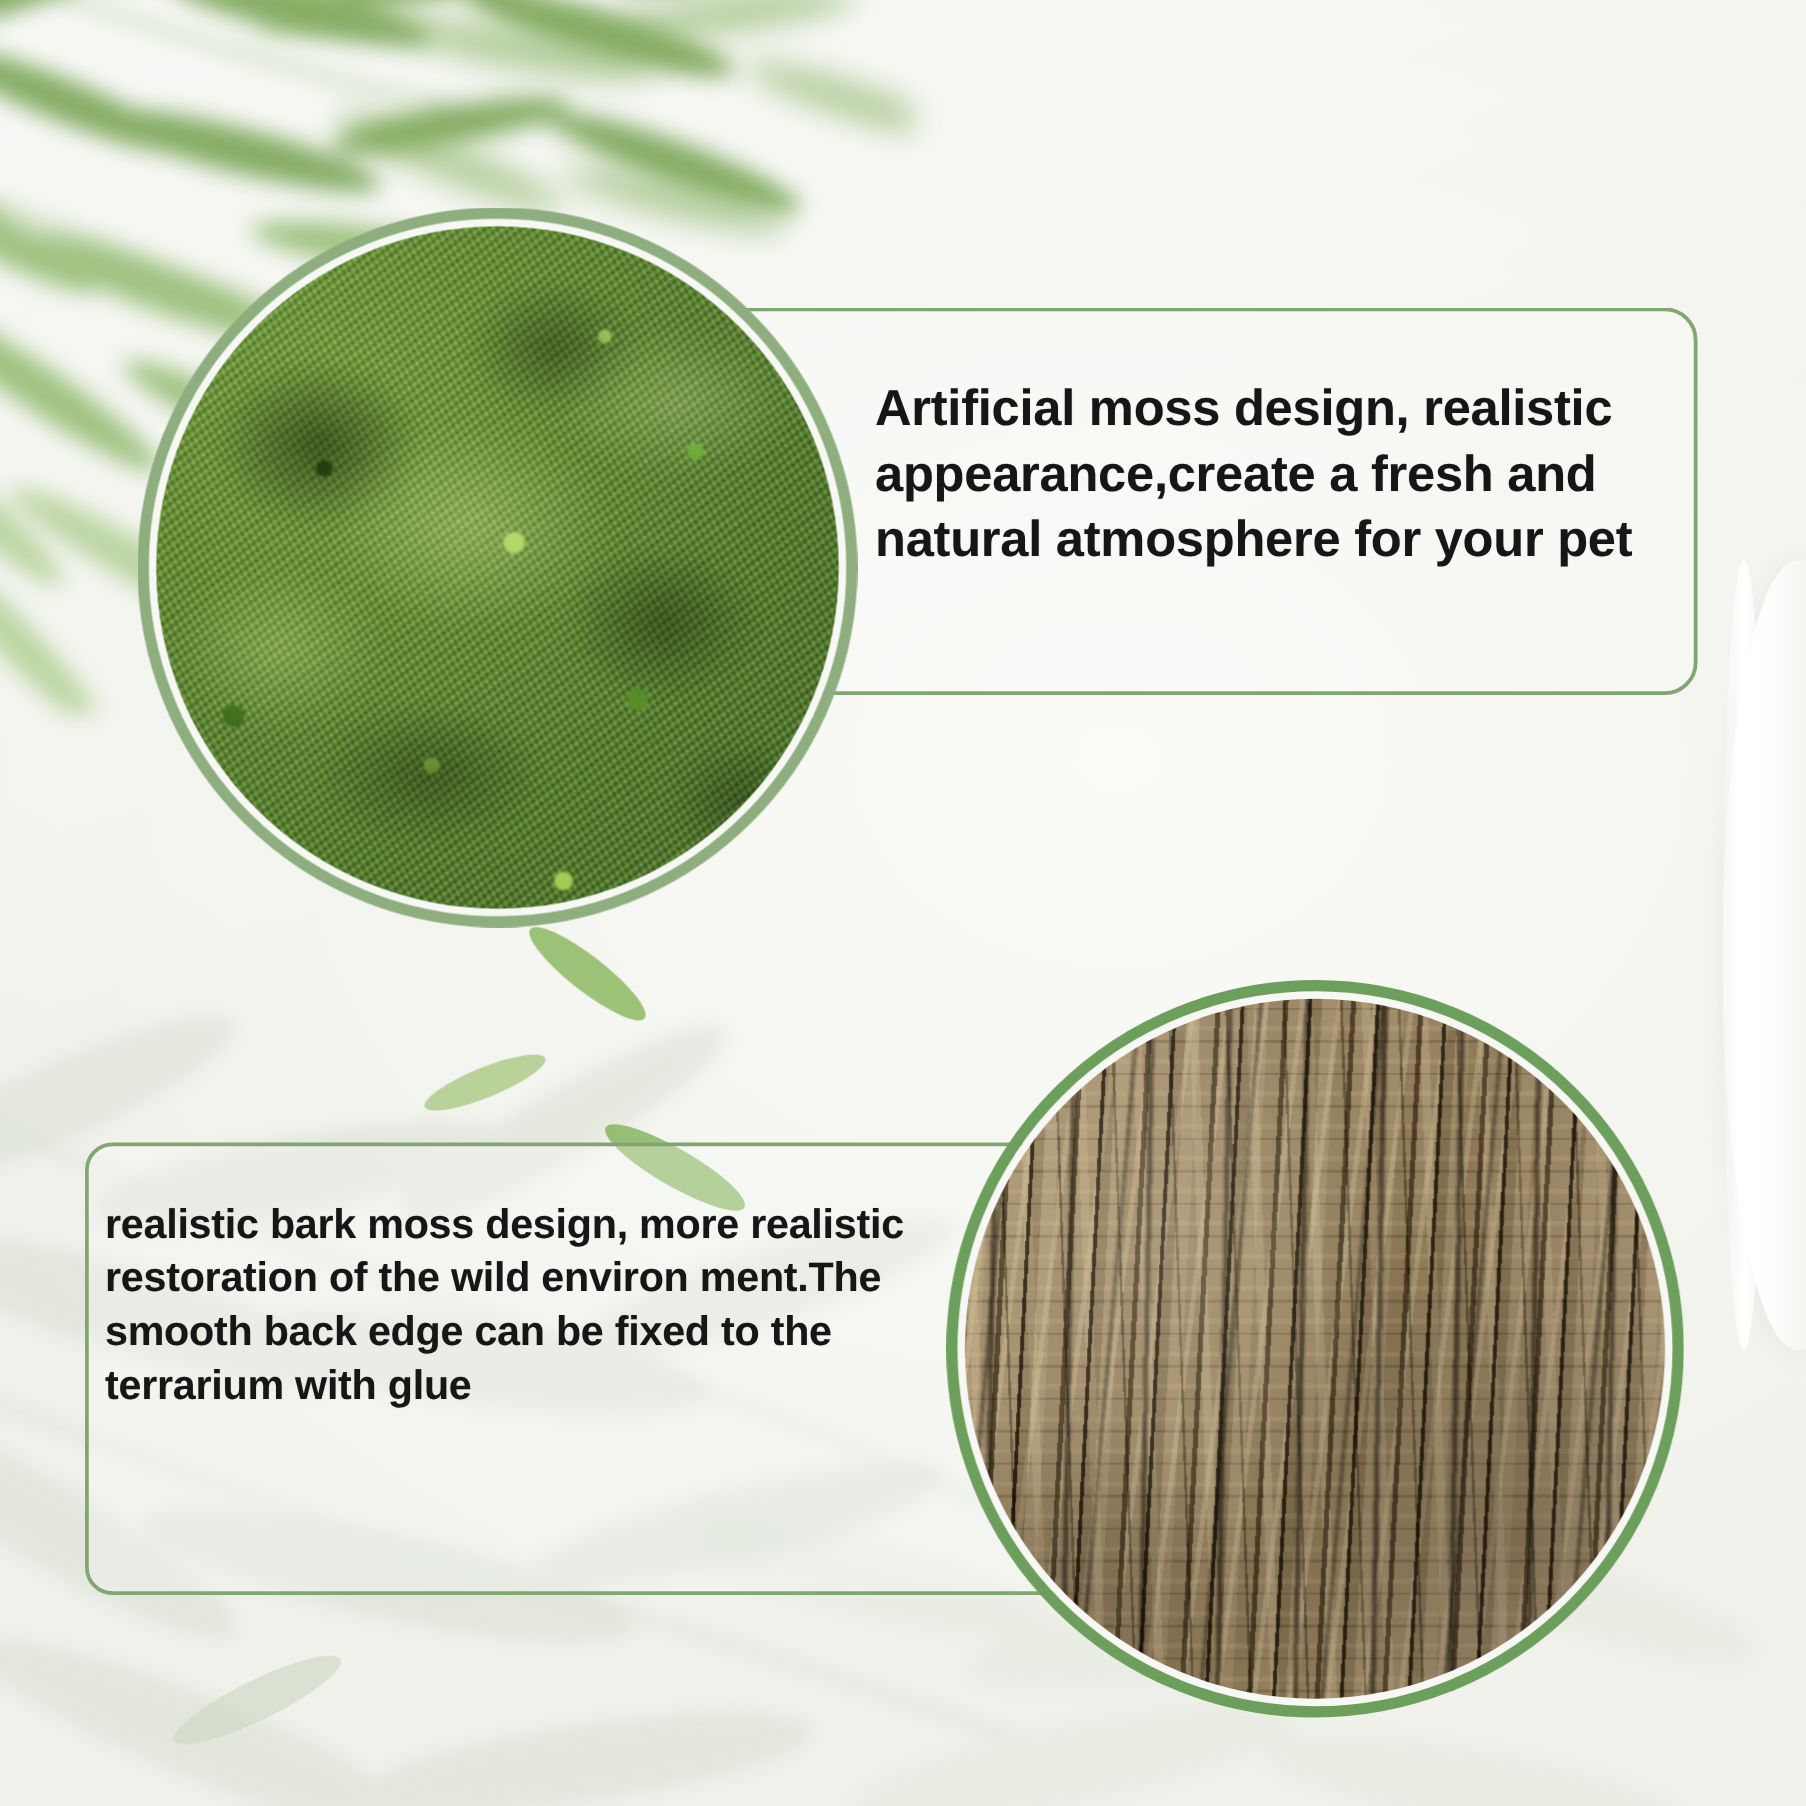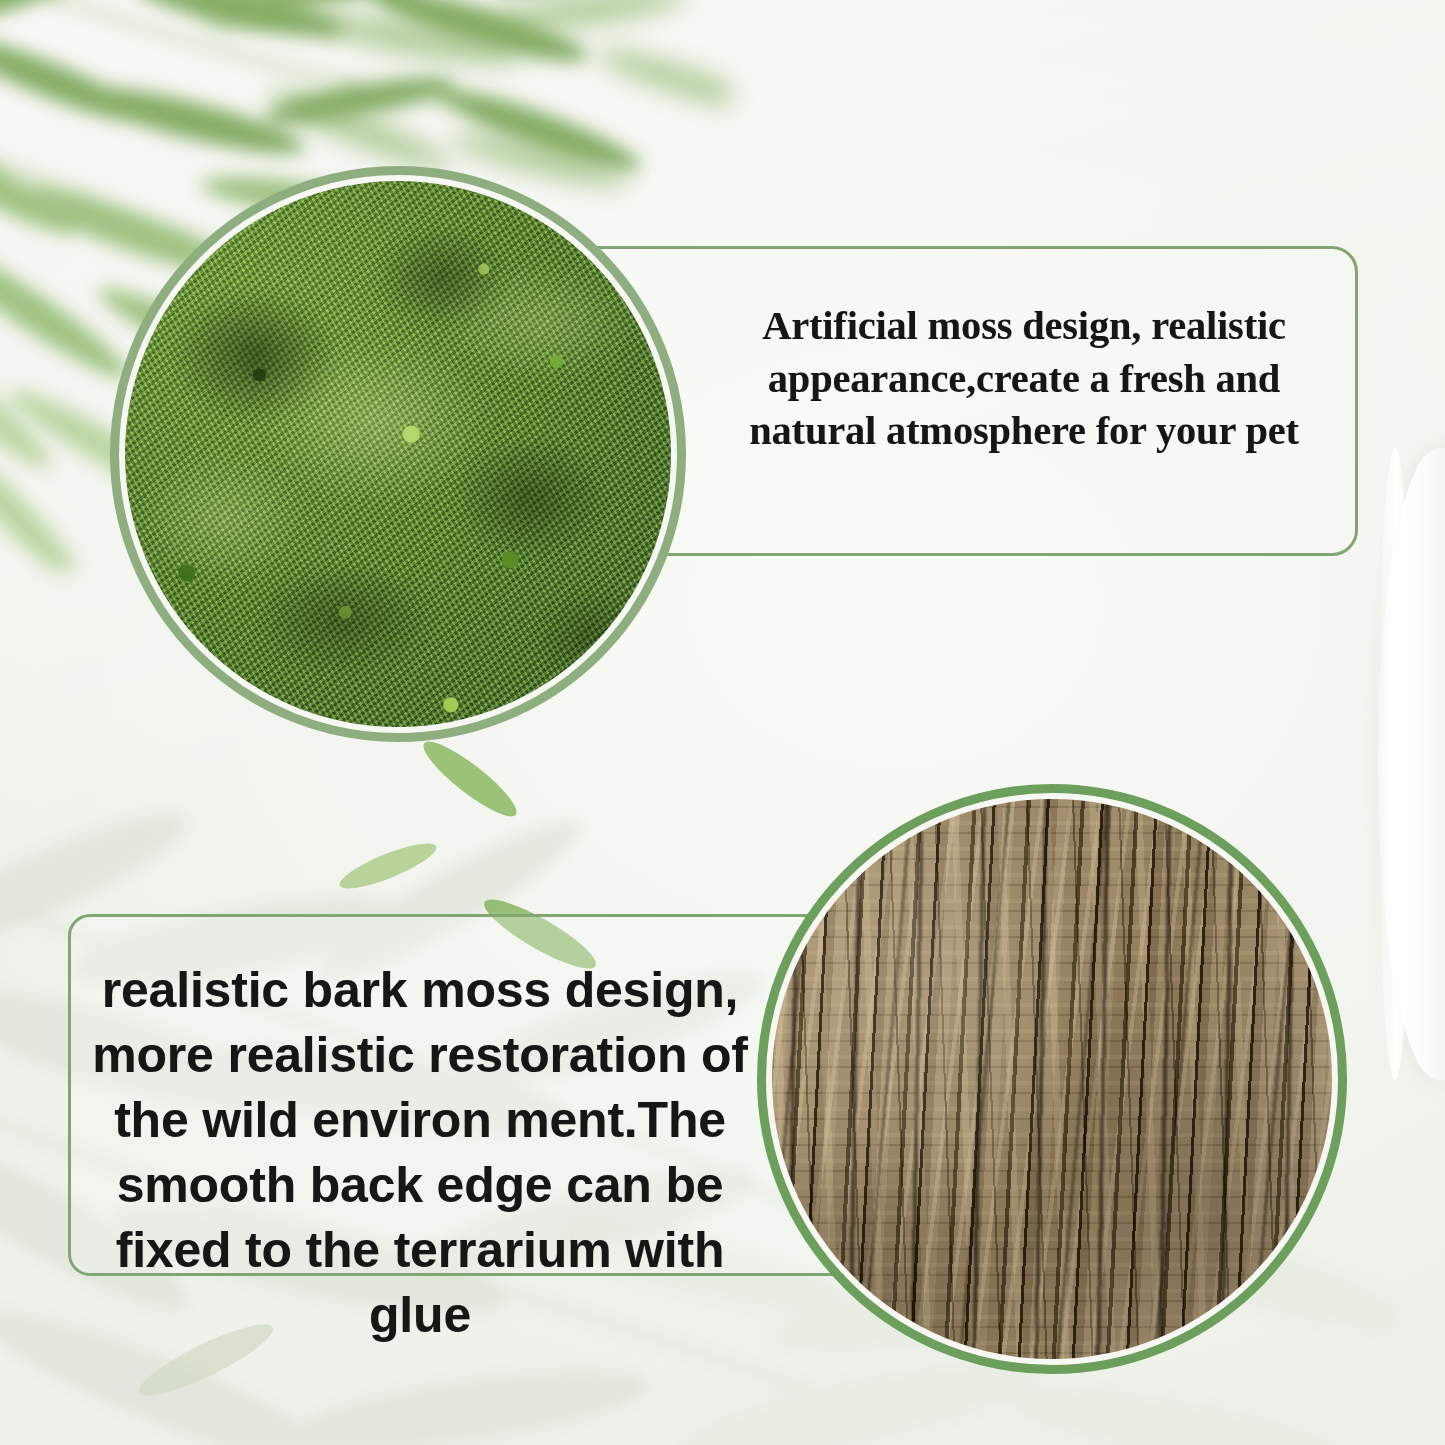--- a/index.html
+++ b/index.html
@@ -140,29 +140,27 @@
     letter-spacing: -0.2px;
     line-height: 1.30;
     text-shadow: 0 0 1px rgba(0,0,0,0.18);
     white-space: pre-line;
   }
   #text-moss {
     left: 700px;
     top: 300px;
     width: 648px;
     font-size: 40.5px;
-    text-align: center;
-    font-family: Liberation Serif, serif;
+    text-align: left;
   }
   #text-bark {
     left: 84px;
     top: 958px;
     width: 672px;
-    font-size: 50px;
-    text-align: center;
+    font-size: 33px;
   }
 
   
   .photo-circle {
     position: absolute;
     border-radius: 50%;
     overflow: hidden;
     box-sizing: border-box;
   }
   .photo-ring {

